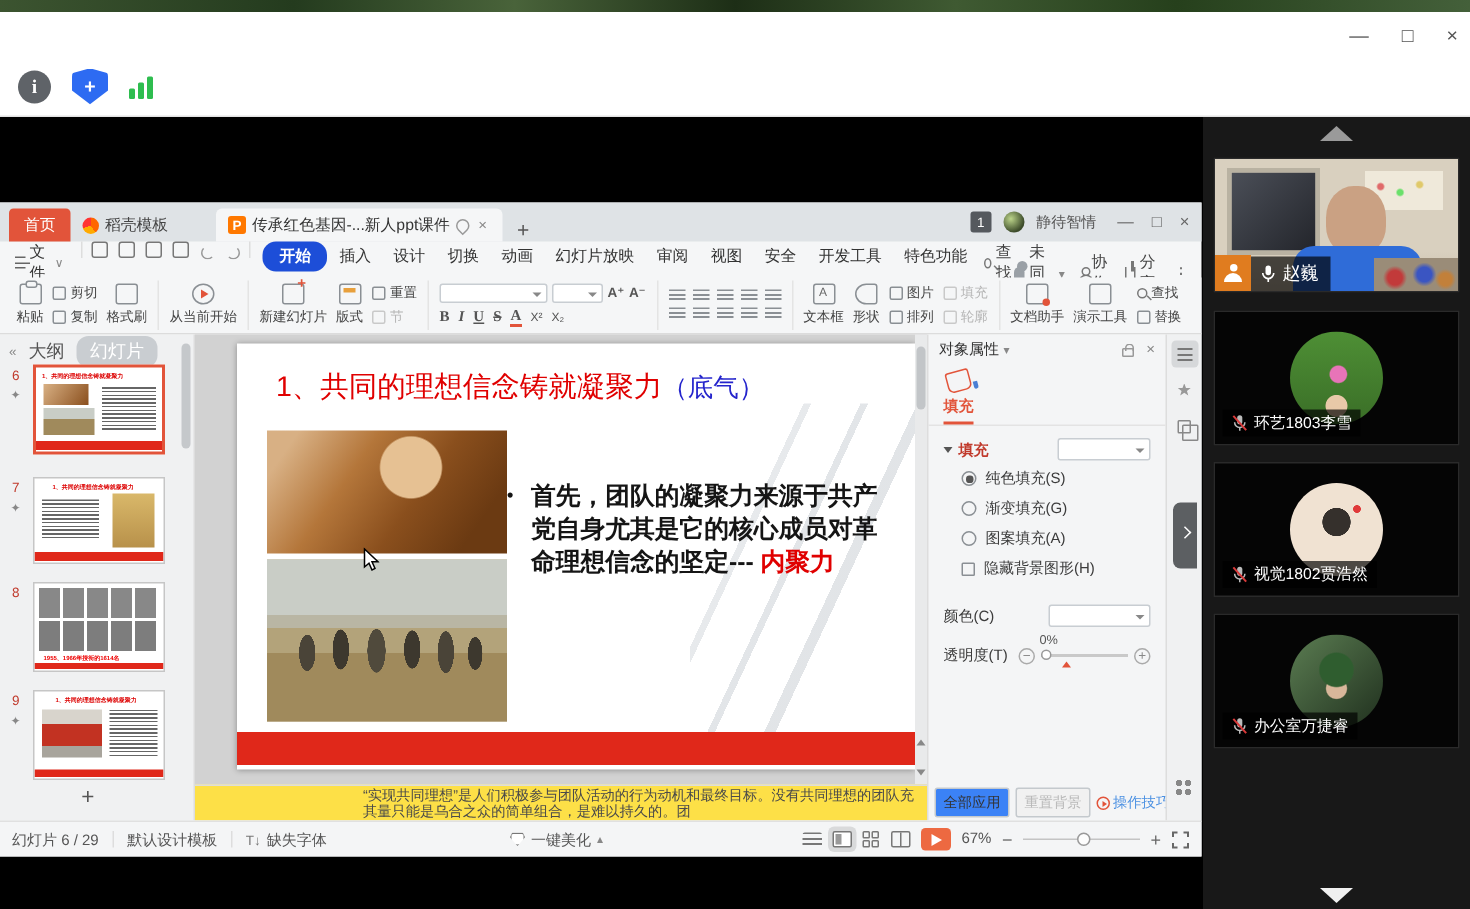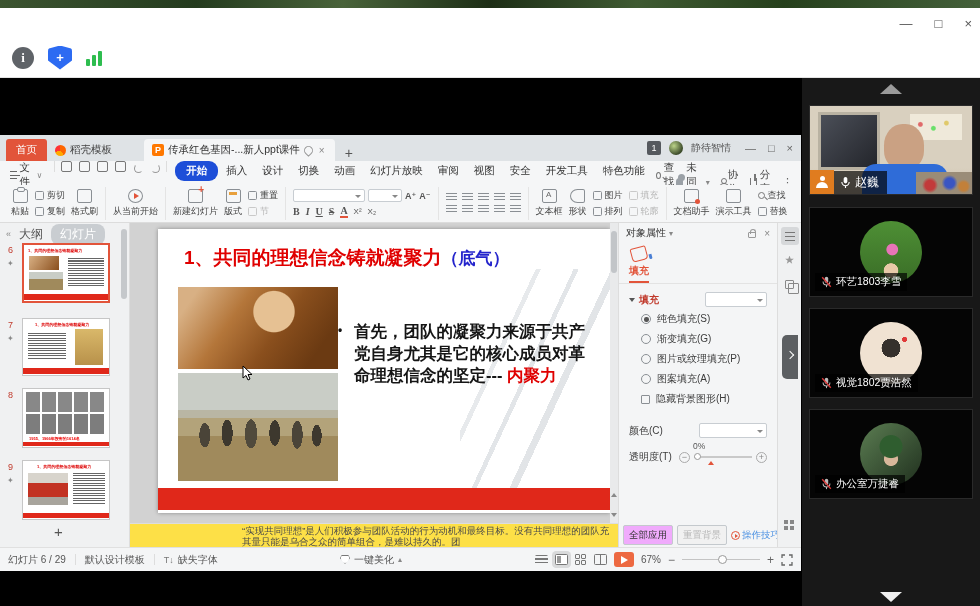--- a/index.html
+++ b/index.html
@@ -125,21 +125,21 @@
   .tband { position:absolute; left:0; bottom:1px; width:100%; height:6px; background:#e0281a; }
   .tline { position:absolute; background:repeating-linear-gradient(#666 0 1px,transparent 1px 2.5px); }
   .ttitle { position:absolute; font-size:4px; color:#d00; white-space:nowrap; font-weight:bold; }
   .panel-scroll { position:absolute; right:2px; top:6px; width:6px; height:70px; background:#c5c8cb; border-radius:3px; }
   .addslide { position:absolute; left:0; right:12px; top:300px; text-align:center; font-size:15px; color:#555; }
 
   .canvascol { width:488px; display:flex; flex-direction:column; position:relative; }
   .canvas { height:300px; background:#d2d2d2; position:relative; }
   .slide { position:absolute; left:28px; top:6px; width:452px; height:284px; background:#fff; box-shadow:0 0 4px rgba(0,0,0,.35); overflow:hidden; }
   .slide-deco { position:absolute; right:0; top:40px; width:150px; height:220px; background:linear-gradient(115deg,transparent 30%,rgba(160,170,180,.25) 30% 32%,transparent 32% 45%,rgba(160,170,180,.3) 45% 47%,transparent 47% 60%,rgba(150,160,170,.28) 60% 63%,transparent 63%); }
-  .stitle { position:absolute; left:26px; top:16px; font-size:19px; font-weight:bold; color:#e00000; white-space:nowrap; }
+  .stitle { position:absolute; left:26px; top:16px; font-size:19px; font-weight:normal; color:#e00000; white-space:nowrap; }
   .stitle .blue { color:#2424cc; font-size:17px; }
   .img-hands { position:absolute; left:20px; top:58px; width:160px; height:82px; background:radial-gradient(circle at 60% 30%,#e6c193 0 18%,transparent 19%),linear-gradient(125deg,#d8b084 10%,#b4763a 35%,#8a4f1d 60%,#6b3a12 85%); }
   .img-soldiers { position:absolute; left:20px; top:144px; width:160px; height:108px;
     background:linear-gradient(#c9cdc6 0 34%,#b9b6a4 34% 42%,#b3a37a 42% 58%,#a08a5c 58% 100%),#b3a37a; }
   .img-soldiers:after { content:""; position:absolute; left:10px; top:38px; width:140px; height:44px;
     background:radial-gradient(ellipse 9px 20px at 12% 55%,#4a4438 60%,transparent 61%),radial-gradient(ellipse 9px 22px at 28% 50%,#3d382e 60%,transparent 61%),radial-gradient(ellipse 10px 24px at 45% 52%,#504a3c 60%,transparent 61%),radial-gradient(ellipse 9px 21px at 62% 50%,#3d382e 60%,transparent 61%),radial-gradient(ellipse 9px 23px at 78% 54%,#4a4438 60%,transparent 61%),radial-gradient(ellipse 8px 18px at 92% 56%,#3d382e 60%,transparent 61%); }
   .sbullet { position:absolute; left:196px; top:92px; width:238px; font-size:16.5px; font-weight:bold; color:#151515; line-height:1.33; }
   .sbullet .dot { position:absolute; left:-16px; top:2px; font-size:12px; }
   .sbullet .red { color:#e00000; }
   .sband { position:absolute; left:0; bottom:3px; width:100%; height:22px; background:#e0281a; }
@@ -171,21 +171,21 @@
   .cbox { width:9px; height:9px; border:1.2px solid #8a8f94; border-radius:1px; flex:none; }
   .prow { display:flex; align-items:center; padding:6px 10px 0; color:#3c3c3c; }
   .prow .ddbox { margin-left:auto; width:68px; }
   .sliderzone { margin-left:auto; display:flex; align-items:center; gap:4px; position:relative; width:88px; }
   .pm { width:11px; height:11px; border:1px solid #aaa; border-radius:50%; color:#888; font-size:9px; line-height:9px; text-align:center; }
   .track { flex:1; height:1.5px; background:#c9c9c9; position:relative; }
   .knob { position:absolute; left:0; top:-3px; width:7px; height:7px; border:1px solid #999; background:#fff; border-radius:50%; }
   .pctlabel { position:absolute; left:14px; top:-11px; font-size:8.5px; color:#555; }
   .trimark { position:absolute; left:14px; top:5px; width:0; height:0; border-bottom:4px solid #e2543a; border-left:3px solid transparent; border-right:3px solid transparent; }
   .props-foot { position:absolute; left:0; bottom:2px; width:100%; display:flex; align-items:center; gap:4px; padding:0 4px; }
-  .pbtn { border:1px solid #c4c9cd; background:#f0abfc; border-radius:2px; font-size:9.5px; color:#333; padding:2.5px 5px; white-space:nowrap; }
+  .pbtn { border:1px solid #c4c9cd; background:#3b82f6; border-radius:2px; font-size:9.5px; color:#333; padding:2.5px 5px; white-space:nowrap; }
   .pbtn.dis { color:#b9b9b9; background:#f1f1f1; }
   .tips { display:flex; align-items:center; gap:2px; color:#4a90e2; font-size:9.5px; white-space:nowrap; }
   .tipdot { width:9px; height:9px; border-radius:50%; border:1.2px solid #e2543a; position:relative; }
   .tipdot:after { content:""; position:absolute; left:3px; top:2px; border-left:3.5px solid #e2543a; border-top:2.5px solid transparent; border-bottom:2.5px solid transparent; }
 
   .rstrip { width:24px; background:#f0f1f2; border-left:1px solid #ddd; position:relative; }
   .strip-ic { width:18px; height:18px; margin:4px auto 6px; border-radius:3px; display:flex; align-items:center; justify-content:center; }
   .strip-ic.sel { background:#d6d8da; }
   .sliders-g { width:10px; height:9px; background:repeating-linear-gradient(#777 0 1.3px,transparent 1.3px 3.8px); position:relative; }
   .star-g { width:9px; height:9px; background:#999; clip-path:polygon(50% 0,63% 35%,98% 35%,70% 57%,80% 91%,50% 70%,20% 91%,30% 57%,2% 35%,37% 35%); }
@@ -585,24 +585,20 @@
             <span>填充</span>
             <span class="ddbox dd"></span>
           </div>
           <div class="opt">
               <span class="radio on"></span>
               <span>纯色填充(S)</span>
             </div>
           <div class="opt">
               <span class="radio"></span>
               <span>渐变填充(G)</span>
-            </div>
-          <div class="opt">
-              <span class="radio"></span>
-              <span>图片或纹理填充(P)</span>
             </div>
           <div class="opt">
               <span class="radio"></span>
               <span>图案填充(A)</span>
             </div>
           <div class="opt">
               <span class="cbox"></span>
               <span>隐藏背景图形(H)</span>
             </div>
           <div class="prow" style="padding-top:14px">

